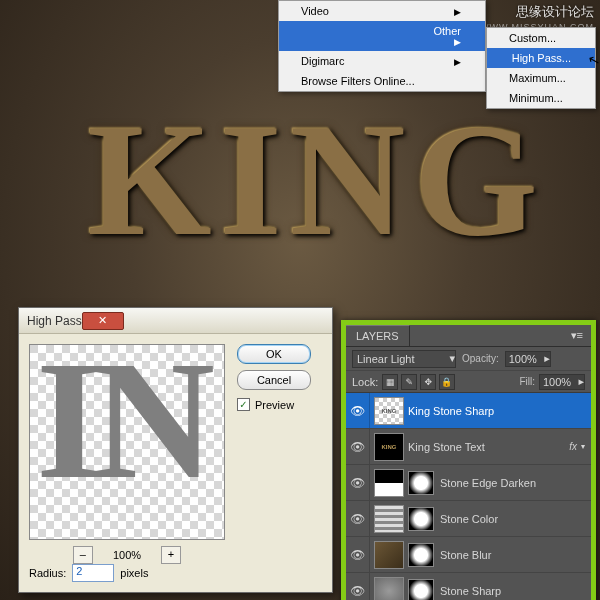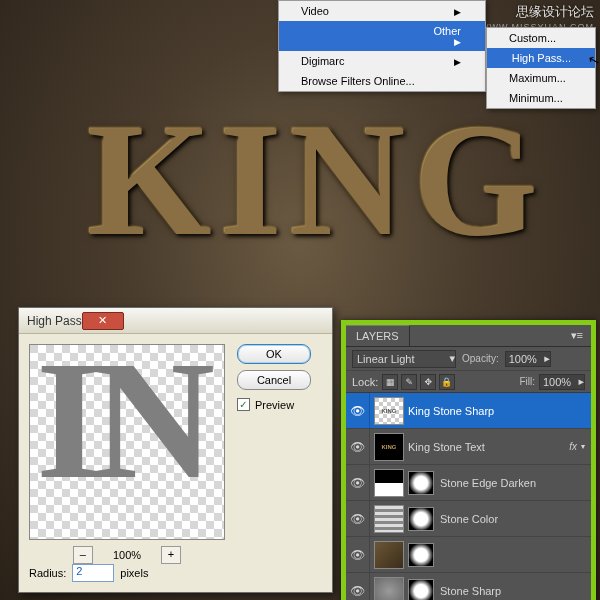--- a/index.html
+++ b/index.html
@@ -204,20 +204,21 @@
       <div class="eye">👁</div>
       <div class="thumb stripes"></div>
       <div class="mask"></div>
       <span class="layer-name">Stone Color</span>
     </div>
 
     <div class="layer-item">
       <div class="eye">👁</div>
       <div class="thumb stone"></div>
       <div class="mask"></div>
+      <span class="layer-name">Stone Blur</span>
     </div>
 
     <div class="layer-item">
       <div class="eye">👁</div>
       <div class="thumb grain"></div>
       <div class="mask"></div>
       <span class="layer-name">Stone Sharp</span>
     </div>
 
   </div>

